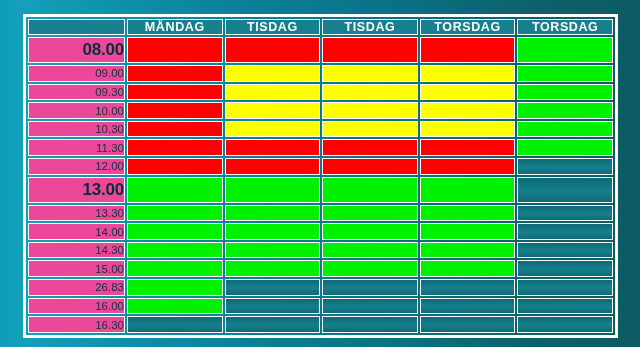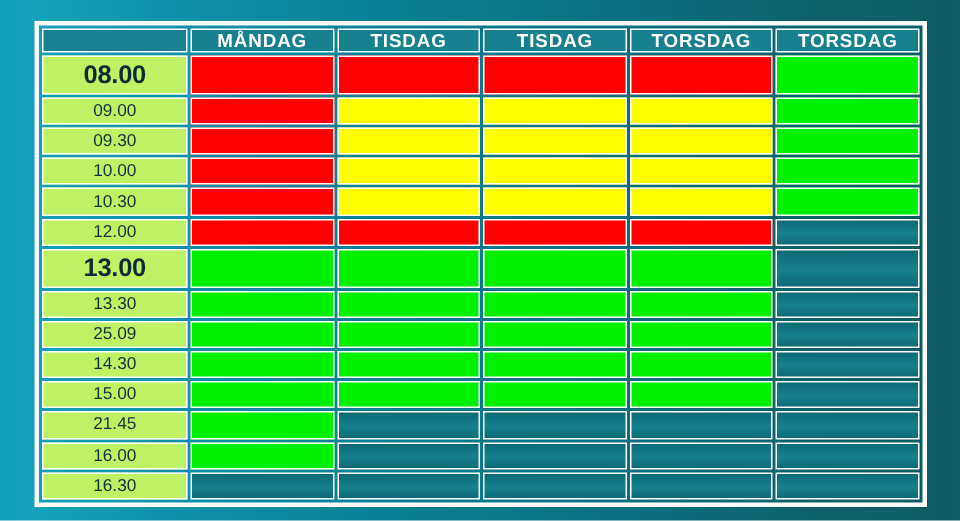--- a/index.html
+++ b/index.html
@@ -51,24 +51,24 @@
     font-size: 12.5px;
     font-weight: bold;
     letter-spacing: 0.6px;
     text-align: center;
     vertical-align: middle;
     border: 1px solid #ffffff;
   }
 
   
   td.time {
-    background: #bef264;
+    background: #ec4899;
     color: #11323c;
     font-size: 11.5px;
-    text-align: center;
+    text-align: right;
     vertical-align: middle;
     padding-left: 7px;
     white-space: nowrap;
     border: 1px solid #ffffff;
   }
   td.time.major {
     font-size: 17px;
     font-weight: bold;
     color: #0d2b36;
     letter-spacing: -0.2px;
@@ -133,20 +133,28 @@
         </tr>
         <tr>
           <td class="time">10.30</td>
           <td class="slot red"></td>
           <td class="slot yellow"></td>
           <td class="slot yellow"></td>
           <td class="slot yellow"></td>
           <td class="slot green"></td>
         </tr>
         <tr>
+          <td class="time">11.30</td>
+          <td class="slot red"></td>
+          <td class="slot red"></td>
+          <td class="slot red"></td>
+          <td class="slot red"></td>
+          <td class="slot green"></td>
+        </tr>
+        <tr>
           <td class="time">12.00</td>
           <td class="slot red"></td>
           <td class="slot red"></td>
           <td class="slot red"></td>
           <td class="slot red"></td>
           <td class="slot empty"></td>
         </tr>
         <tr class="major-row">
           <td class="time major">13.00</td>
           <td class="slot green"></td>
@@ -157,21 +165,21 @@
         </tr>
         <tr>
           <td class="time">13.30</td>
           <td class="slot green"></td>
           <td class="slot green"></td>
           <td class="slot green"></td>
           <td class="slot green"></td>
           <td class="slot empty"></td>
         </tr>
         <tr>
-          <td class="time">25.09</td>
+          <td class="time">14.00</td>
           <td class="slot green"></td>
           <td class="slot green"></td>
           <td class="slot green"></td>
           <td class="slot green"></td>
           <td class="slot empty"></td>
         </tr>
         <tr>
           <td class="time">14.30</td>
           <td class="slot green"></td>
           <td class="slot green"></td>
@@ -181,21 +189,21 @@
         </tr>
         <tr>
           <td class="time">15.00</td>
           <td class="slot green"></td>
           <td class="slot green"></td>
           <td class="slot green"></td>
           <td class="slot green"></td>
           <td class="slot empty"></td>
         </tr>
         <tr>
-          <td class="time">21.45</td>
+          <td class="time">26.83</td>
           <td class="slot green"></td>
           <td class="slot empty"></td>
           <td class="slot empty"></td>
           <td class="slot empty"></td>
           <td class="slot empty"></td>
         </tr>
         <tr>
           <td class="time">16.00</td>
           <td class="slot green"></td>
           <td class="slot empty"></td>

